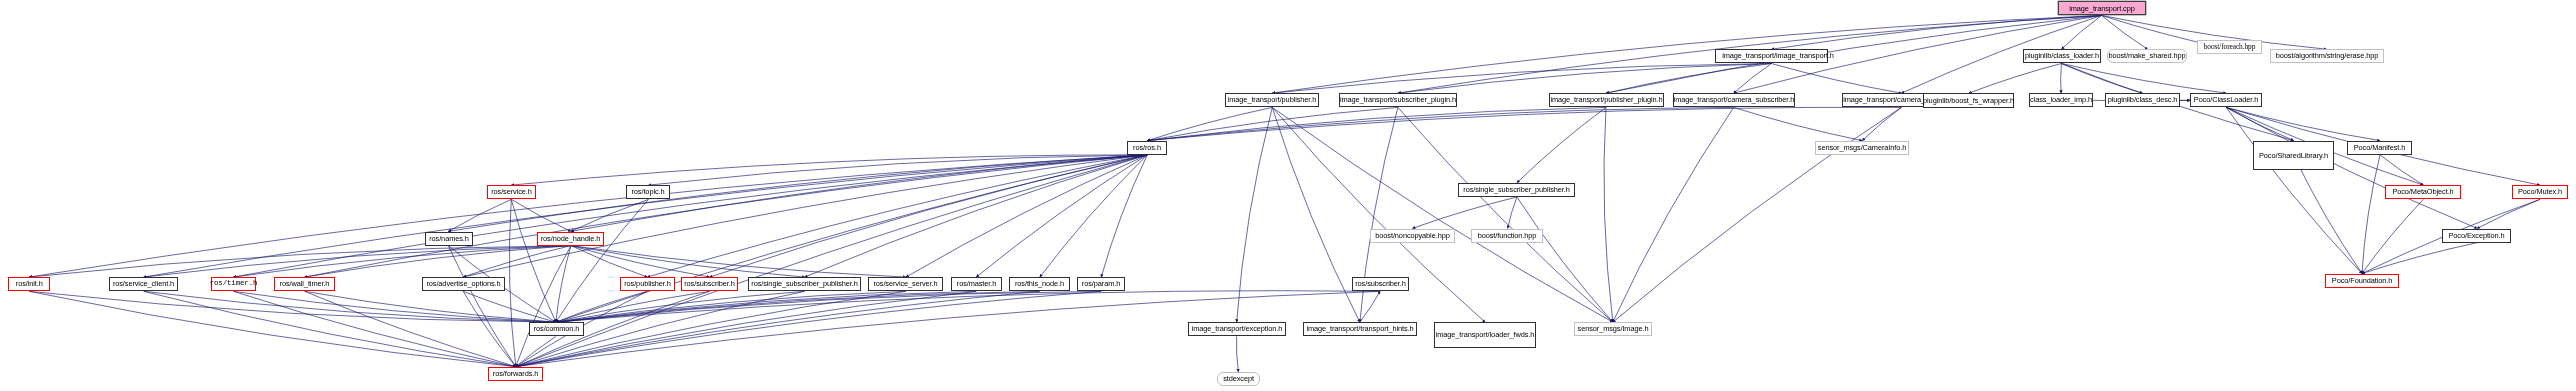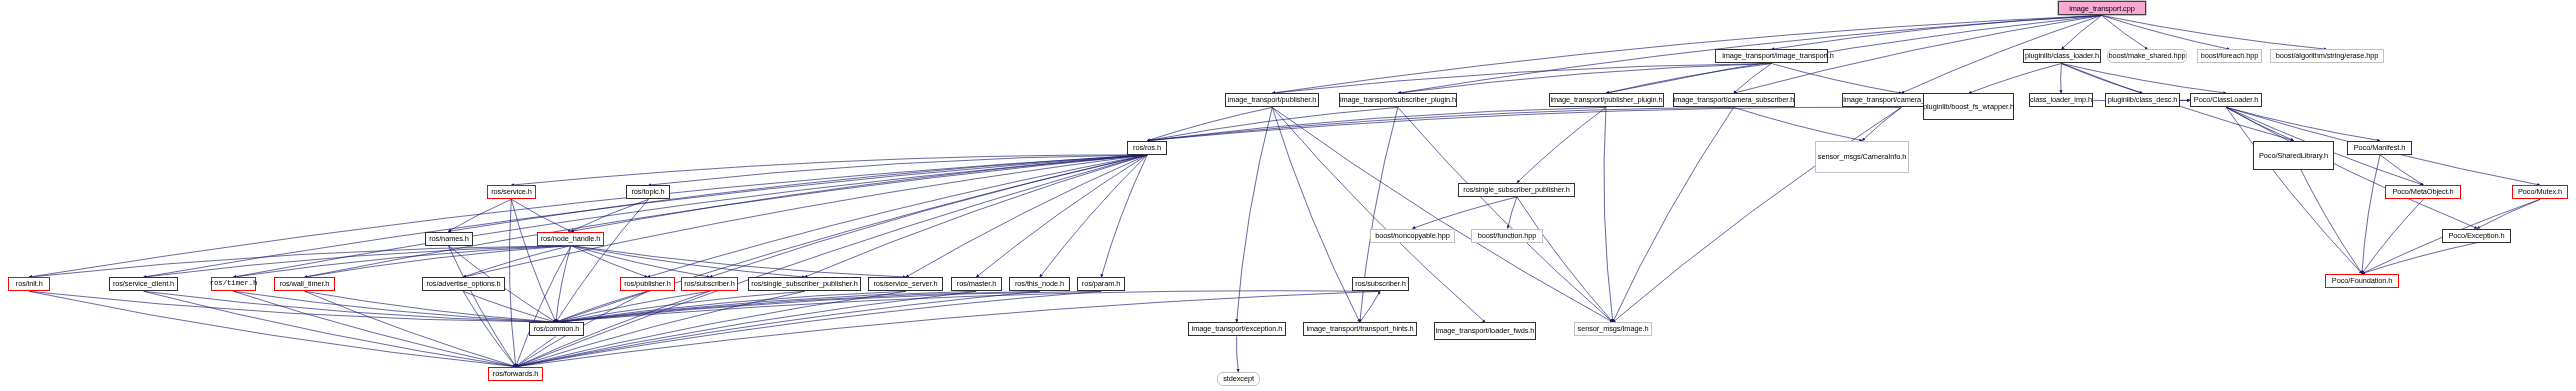--- a/index.html
+++ b/index.html
@@ -186,57 +186,57 @@
       </div>
       <div class="node dark" style="left: 1715px; top: 49px; width: 113px; height: 14.3px; padding-left: 16px;">
         <span>image_transport/image_transport.h</span>
       </div>
       <div class="node dark" style="left: 2023px; top: 49px; width: 78px; height: 14.3px;">
         <span>pluginlib/class_loader.h</span>
       </div>
       <div class="node grey" style="left: 2107px; top: 49px; width: 80px; height: 14.3px; border-radius: 6px;">
         <span>boost/make_shared.hpp</span>
       </div>
-      <div class="node grey" style="left: 2197px; top: 49px; width: 65px; height: 14.3px;">
+      <div class="node grey" style="left: 2197px; top: 40px; width: 65px; height: 14.3px; font-family: Liberation Serif, serif;">
         <span>boost/foreach.hpp</span>
       </div>
       <div class="node grey" style="left: 2270px; top: 49px; width: 114px; height: 14.3px;">
         <span>boost/algorithm/string/erase.hpp</span>
       </div>
       <div class="node dark" style="left: 1225px; top: 93px; width: 94px; height: 14.3px;">
         <span>image_transport/publisher.h</span>
       </div>
       <div class="node dark" style="left: 1339px; top: 93px; width: 118px; height: 14.3px;">
         <span>image_transport/subscriber_plugin.h</span>
       </div>
       <div class="node dark" style="left: 1549px; top: 93px; width: 115px; height: 14.3px;">
         <span>image_transport/publisher_plugin.h</span>
       </div>
       <div class="node dark" style="left: 1673px; top: 93px; width: 122px; height: 14.3px;">
         <span>image_transport/camera_subscriber.h</span>
       </div>
       <div class="node dark" style="left: 1842px; top: 93px; width: 119px; height: 14.3px;">
         <span>image_transport/camera_publisher.h</span>
       </div>
-      <div class="node dark" style="left: 1923px; top: 93px; width: 91px; height: 27px;">
+      <div class="node dark" style="left: 1923px; top: 93px; width: 91px; height: 15px;">
         <span>pluginlib/boost_fs_wrapper.h</span>
       </div>
       <div class="node dark" style="left: 2029px; top: 93px; width: 64px; height: 14.3px;">
         <span>class_loader_imp.h</span>
       </div>
       <div class="node dark" style="left: 2105px; top: 93px; width: 75px; height: 14.3px;">
         <span>pluginlib/class_desc.h</span>
       </div>
       <div class="node dark" style="left: 2190px; top: 93px; width: 72px; height: 14.3px;">
         <span>Poco/ClassLoader.h</span>
       </div>
       <div class="node dark" style="left: 1127px; top: 141px; width: 40px; height: 14.3px;">
         <span>ros/ros.h</span>
       </div>
-      <div class="node grey" style="left: 1815px; top: 141px; width: 94px; height: 32px;">
+      <div class="node grey" style="left: 1815px; top: 141px; width: 94px; height: 14px;">
         <span>sensor_msgs/CameraInfo.h</span>
       </div>
       <div class="node dark" style="left: 2253px; top: 141px; width: 81px; height: 29px;">
         <span>Poco/SharedLibrary.h</span>
       </div>
       <div class="node dark" style="left: 2347px; top: 141px; width: 65px; height: 14.3px;">
         <span>Poco/Manifest.h</span>
       </div>
       <div class="node red" style="left: 487px; top: 185px; width: 49px; height: 14.3px;">
         <span>ros/service.h</span>
@@ -312,21 +312,21 @@
       </div>
       <div class="node dark" style="left: 529px; top: 322px; width: 55px; height: 14.3px;">
         <span>ros/common.h</span>
       </div>
       <div class="node dark" style="left: 1188px; top: 322px; width: 98px; height: 14.3px;">
         <span>image_transport/exception.h</span>
       </div>
       <div class="node dark" style="left: 1303px; top: 322px; width: 114px; height: 14.3px;">
         <span>image_transport/transport_hints.h</span>
       </div>
-      <div class="node dark" style="left: 1434px; top: 322px; width: 102px; height: 18px;">
+      <div class="node dark" style="left: 1434px; top: 322px; width: 102px; height: 26px;">
         <span>image_transport/loader_fwds.h</span>
       </div>
       <div class="node grey" style="left: 1574px; top: 322px; width: 78px; height: 14.3px;">
         <span>sensor_msgs/Image.h</span>
       </div>
       <div class="node red" style="left: 488px; top: 367px; width: 55px; height: 14.3px;">
         <span>ros/forwards.h</span>
       </div>
       <div class="node grey" style="left: 1217px; top: 372px; width: 43px; height: 14.3px; border-radius: 6px;">
         <span>stdexcept</span>

